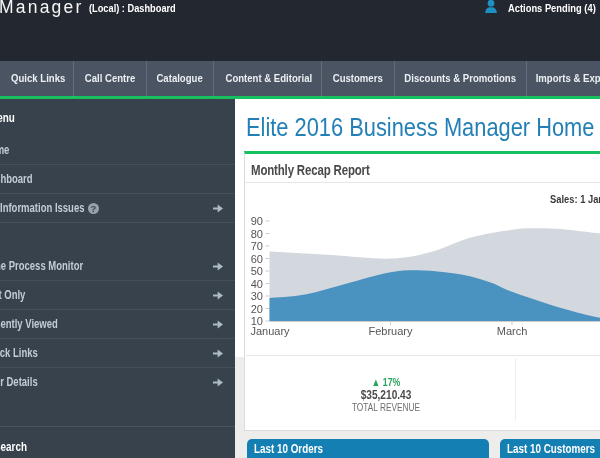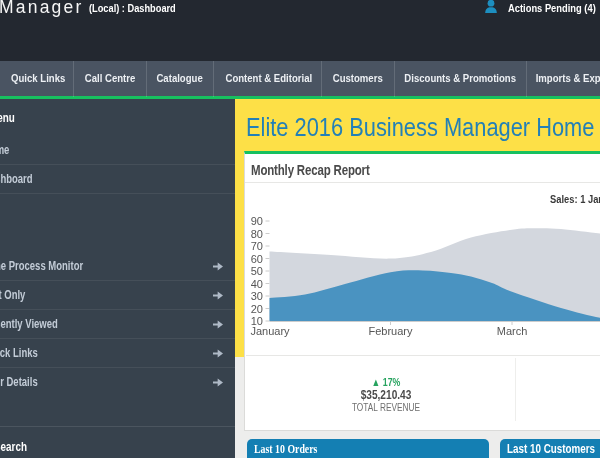--- a/index.html
+++ b/index.html
@@ -21,39 +21,39 @@
 
 #sidebar { position:absolute; left:0; top:99px; width:235px; height:359px; background:#37424D; overflow:hidden; }
 .sidehead { position:absolute; color:#fff; font-size:13px; font-weight:bold; transform:scaleX(0.76); transform-origin:0 0; white-space:nowrap; }
 .item { position:absolute; left:0; width:235px; height:29px; border-bottom:1px solid rgba(255,255,255,0.07); }
 .item span.t { position:absolute; top:7px; color:#C3CCD7; font-size:12.5px; font-weight:bold; white-space:nowrap; transform:scaleX(0.76); transform-origin:0 0; }
 .item svg.arr { position:absolute; left:213px; top:9.5px; }
 .qmark { position:absolute; left:88px; top:9px; width:11px; height:11px; border-radius:50%; background:#97A1AD; color:#37424D; font-size:9.5px; font-weight:bold; text-align:center; line-height:11.5px; }
 #searchline { position:absolute; left:0; top:327px; width:235px; border-top:1px solid rgba(255,255,255,0.10); }
 
 
-#content { position:absolute; left:235px; top:99px; width:365px; height:258px; background:#fde047; }
+#content { position:absolute; left:235px; top:99px; width:365px; height:258px; background:#ffffff; }
 #title { position:absolute; left:11px; top:13px; color:#2380B7; font-size:26px; white-space:nowrap; transform:scaleX(0.84); transform-origin:0 0; }
 
 #card { position:absolute; left:9px; top:52px; width:372px; height:279.5px; background:#fff; border:1px solid #DBDBD9; border-top:3px solid #17C05F; }
 #cardhead { position:absolute; left:0px; top:0px; width:370px; height:29px; border-bottom:1px solid #E7E7E5; }
 #cardhead span { position:absolute; left:6px; top:8px; color:#4A4A4A; font-size:14px; font-weight:bold; letter-spacing:-0.2px; transform:scaleX(0.82); transform-origin:0 0; white-space:nowrap; }
 #sales { position:absolute; left:305px; top:39px; color:#3A3A3A; font-size:11px; font-weight:bold; white-space:nowrap; transform:scaleX(0.85); transform-origin:0 0; }
 #chart { position:absolute; left:0px; top:51px; }
 #footerline { position:absolute; left:1px; top:201px; width:368px; border-top:1px solid #E7E7E5; }
 #vdivider { position:absolute; left:270px; top:204px; height:63px; border-left:1px solid #EEEEEC; }
 #rev { position:absolute; left:41px; width:200px; top:0; }
 #rev div { position:absolute; width:200px; text-align:center; white-space:nowrap; }
 #rev .pct { top:222px; color:#27A35F; font-size:11px; font-weight:bold; transform:scaleX(0.8); }
 #rev .amt { top:234px; color:#4A4A4A; font-size:12.5px; font-weight:bold; transform:scaleX(0.81); }
 #rev .lbl { top:248px; color:#6F6F6F; font-size:10px; transform:scaleX(0.83); }
 
 .bluehead { position:absolute; top:339.5px; height:19.5px; background:#147FB3; border-radius:5px 5px 0 0; color:#fff; font-size:13.3px; font-weight:bold; line-height:20px; white-space:nowrap; }
 .bluehead b { display:inline-block; transform:scaleX(0.74); transform-origin:0 0; padding-left:9.5px; font-weight:bold; }
-#bh1 { left:12px; width:242px;font-family:Liberation Serif, serif; }
+#bh1 { left:12px; width:242px; }
 #bh2 { left:265px; width:141px; }
 </style>
 </head>
 <body>
 <div id="page">
 
   <div id="topbar">
     <div id="logo">Manager</div>
     <div id="crumb">(Local) : Dashboard</div>
     <svg id="personicon" width="14" height="13" viewBox="0 0 14 13">
@@ -67,20 +67,27 @@
     <div class="tab" style="width:74px; padding-left:4px;"><b>Quick Links</b></div><div class="tab" style="width:73px;"><b>Call Centre</b></div><div class="tab" style="width:67px;"><b>Catalogue</b></div><div class="tab" style="width:108px; padding-left:3px;"><b>Content &amp; Editorial</b></div><div class="tab" style="width:73px;"><b>Customers</b></div><div class="tab" style="width:132px;"><b>Discounts &amp; Promotions</b></div><div class="tab" style="width:130px; text-align:left;"><b style="transform-origin:0 0; padding-left:10px;">Imports &amp; Exports</b></div>
   </div>
 
   <div id="sidebar">
     <div class="sidehead" style="left:-11.5px; top:11px;">Menu</div>
     <div class="item" style="top:37px;">
         <span class="t" style="left:-17.5px;">Home</span>
       </div>
     <div class="item" style="top:66px;">
         <span class="t" style="left:-17px;">Dashboard</span>
+      </div>
+    <div class="item" style="top:95px;">
+        <span class="t" style="left:0px;">Information Issues</span>
+        <span class="qmark">?</span>
+        <svg class="arr" width="10" height="9" viewBox="0 0 9 9" preserveAspectRatio="none">
+          <path fill="#AEB9C6" d="M0 3.4 L4.2 3.4 L4.2 0.4 L9 4.5 L4.2 8.6 L4.2 5.6 L0 5.6 Z"></path>
+        </svg>
       </div>
     <div class="item" style="top:153px;">
         <span class="t" style="left:-24px;">Offline Process Monitor</span>
         <svg class="arr" width="10" height="9" viewBox="0 0 9 9" preserveAspectRatio="none">
           <path fill="#AEB9C6" d="M0 3.4 L4.2 3.4 L4.2 0.4 L9 4.5 L4.2 8.6 L4.2 5.6 L0 5.6 Z"></path>
         </svg>
       </div>
     <div class="item" style="top:182px;">
         <span class="t" style="left:-20px;">Print Only</span>
         <svg class="arr" width="10" height="9" viewBox="0 0 9 9" preserveAspectRatio="none">

